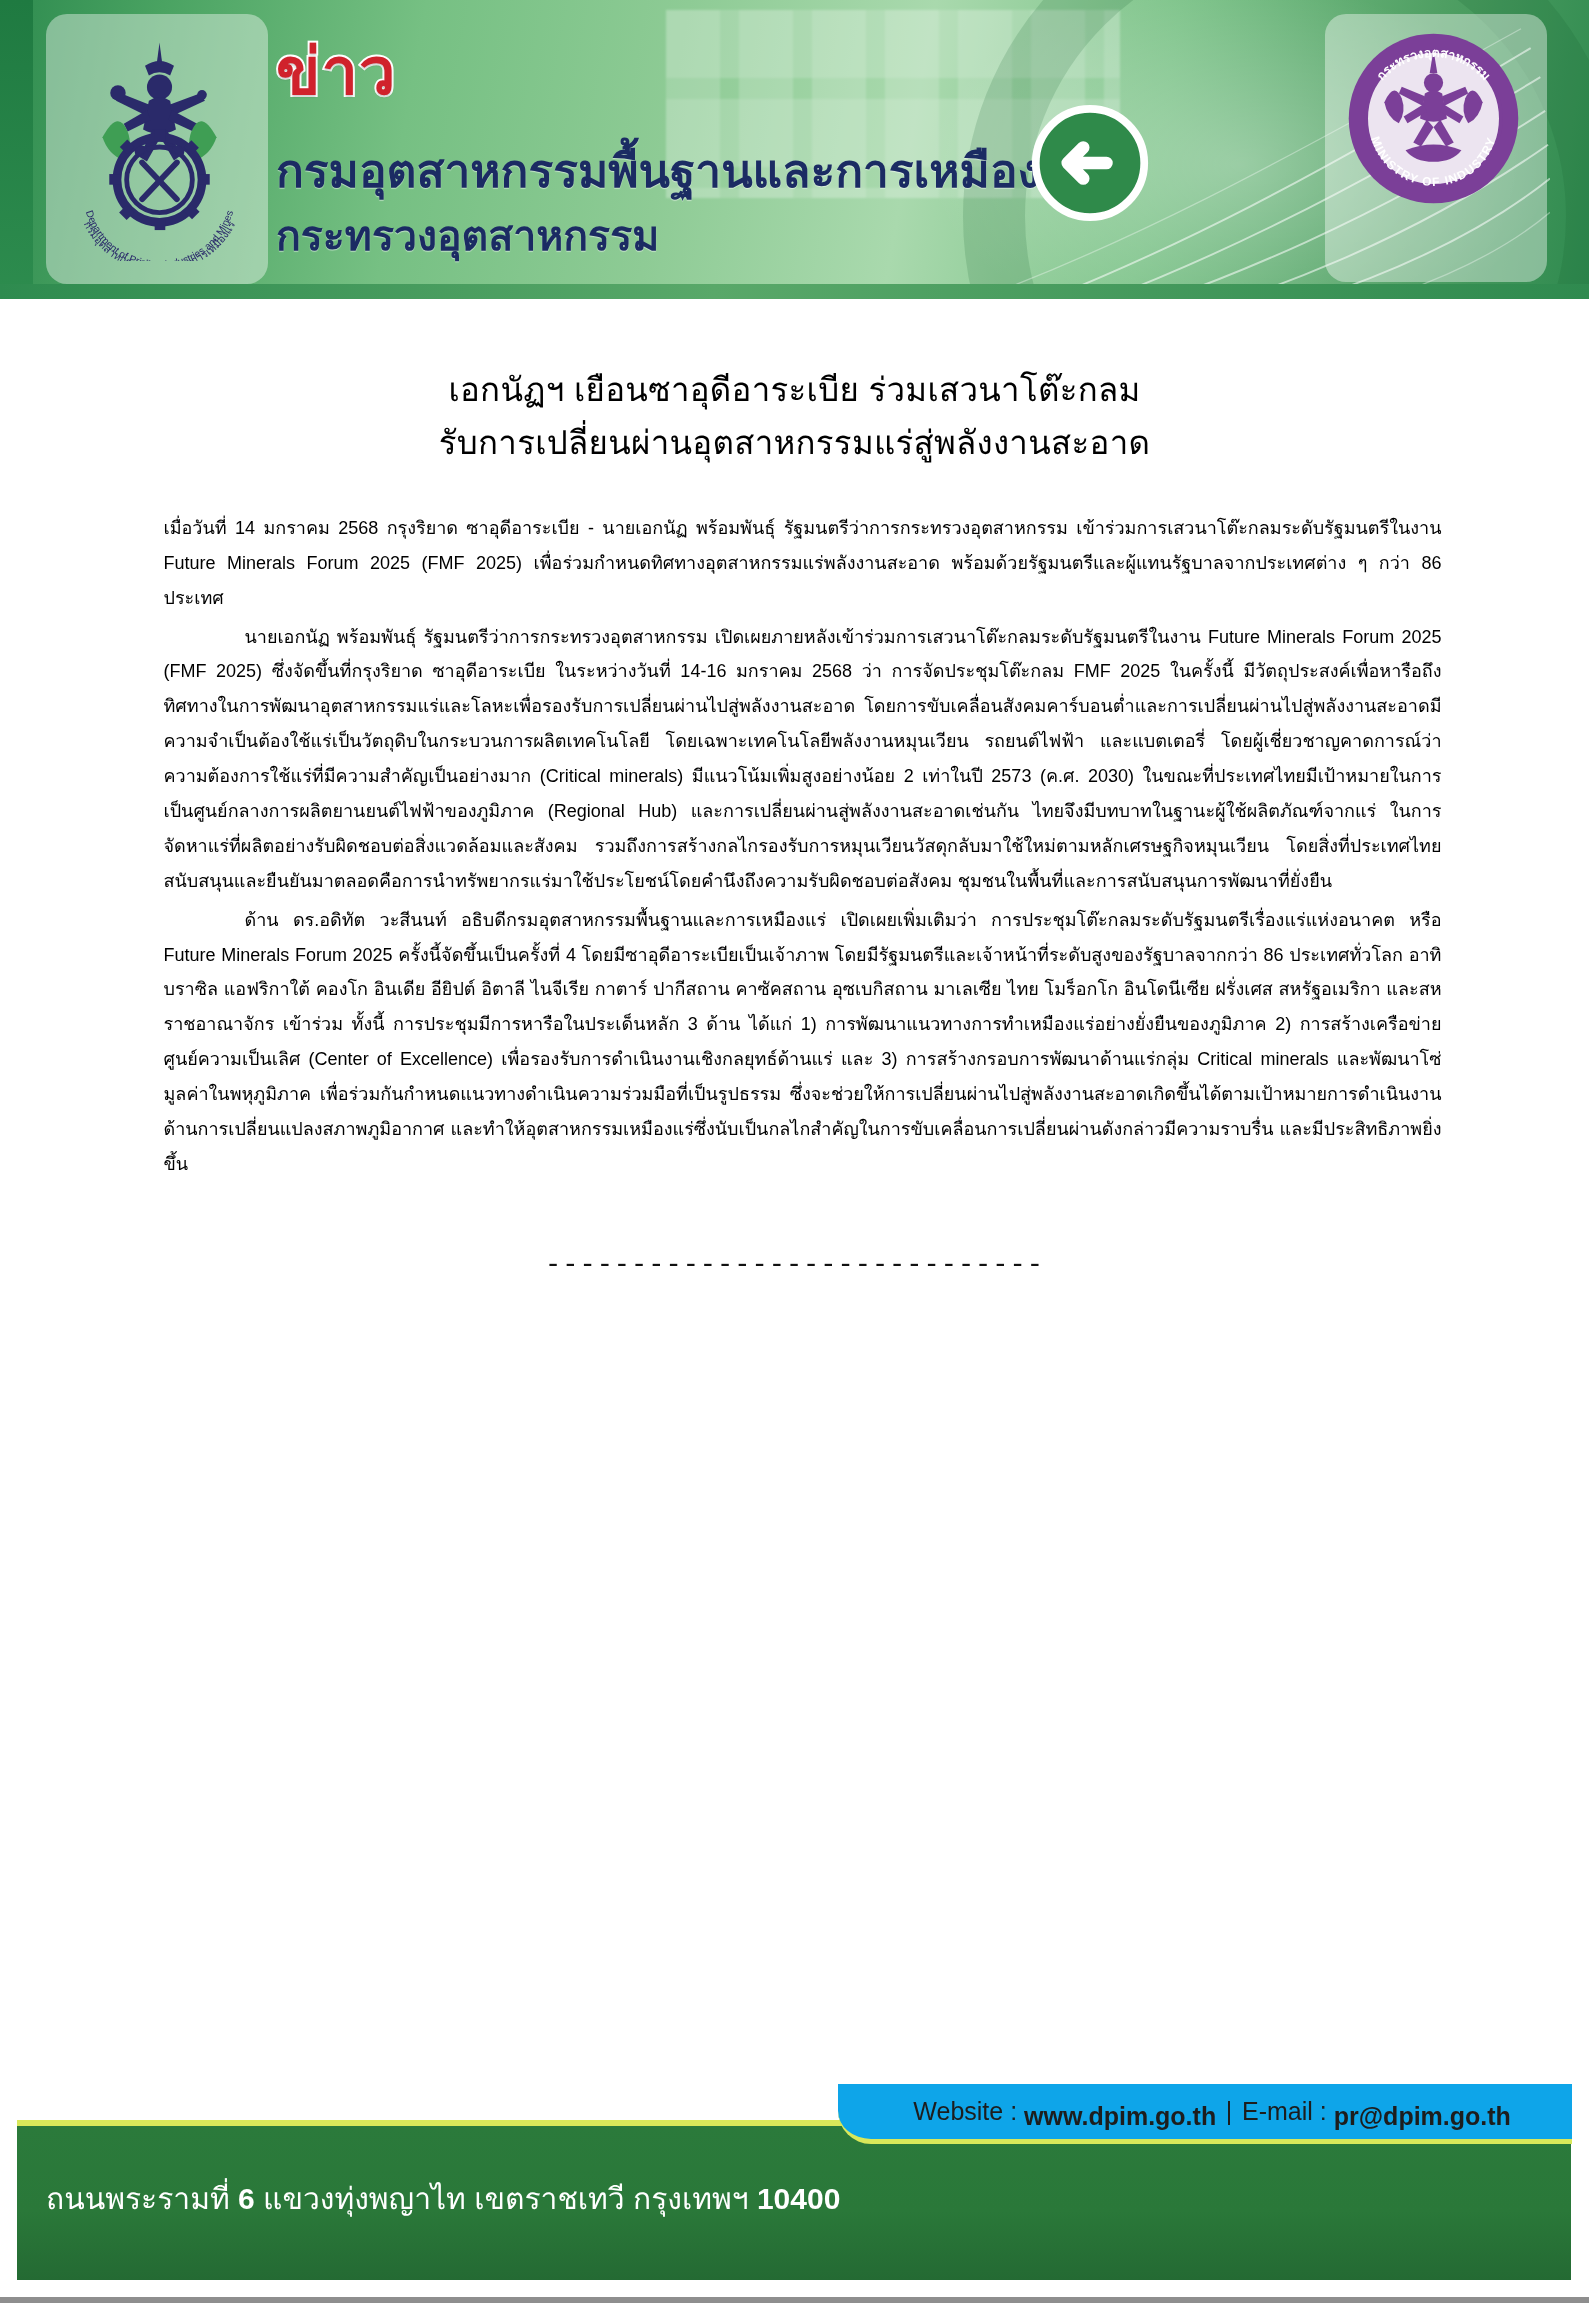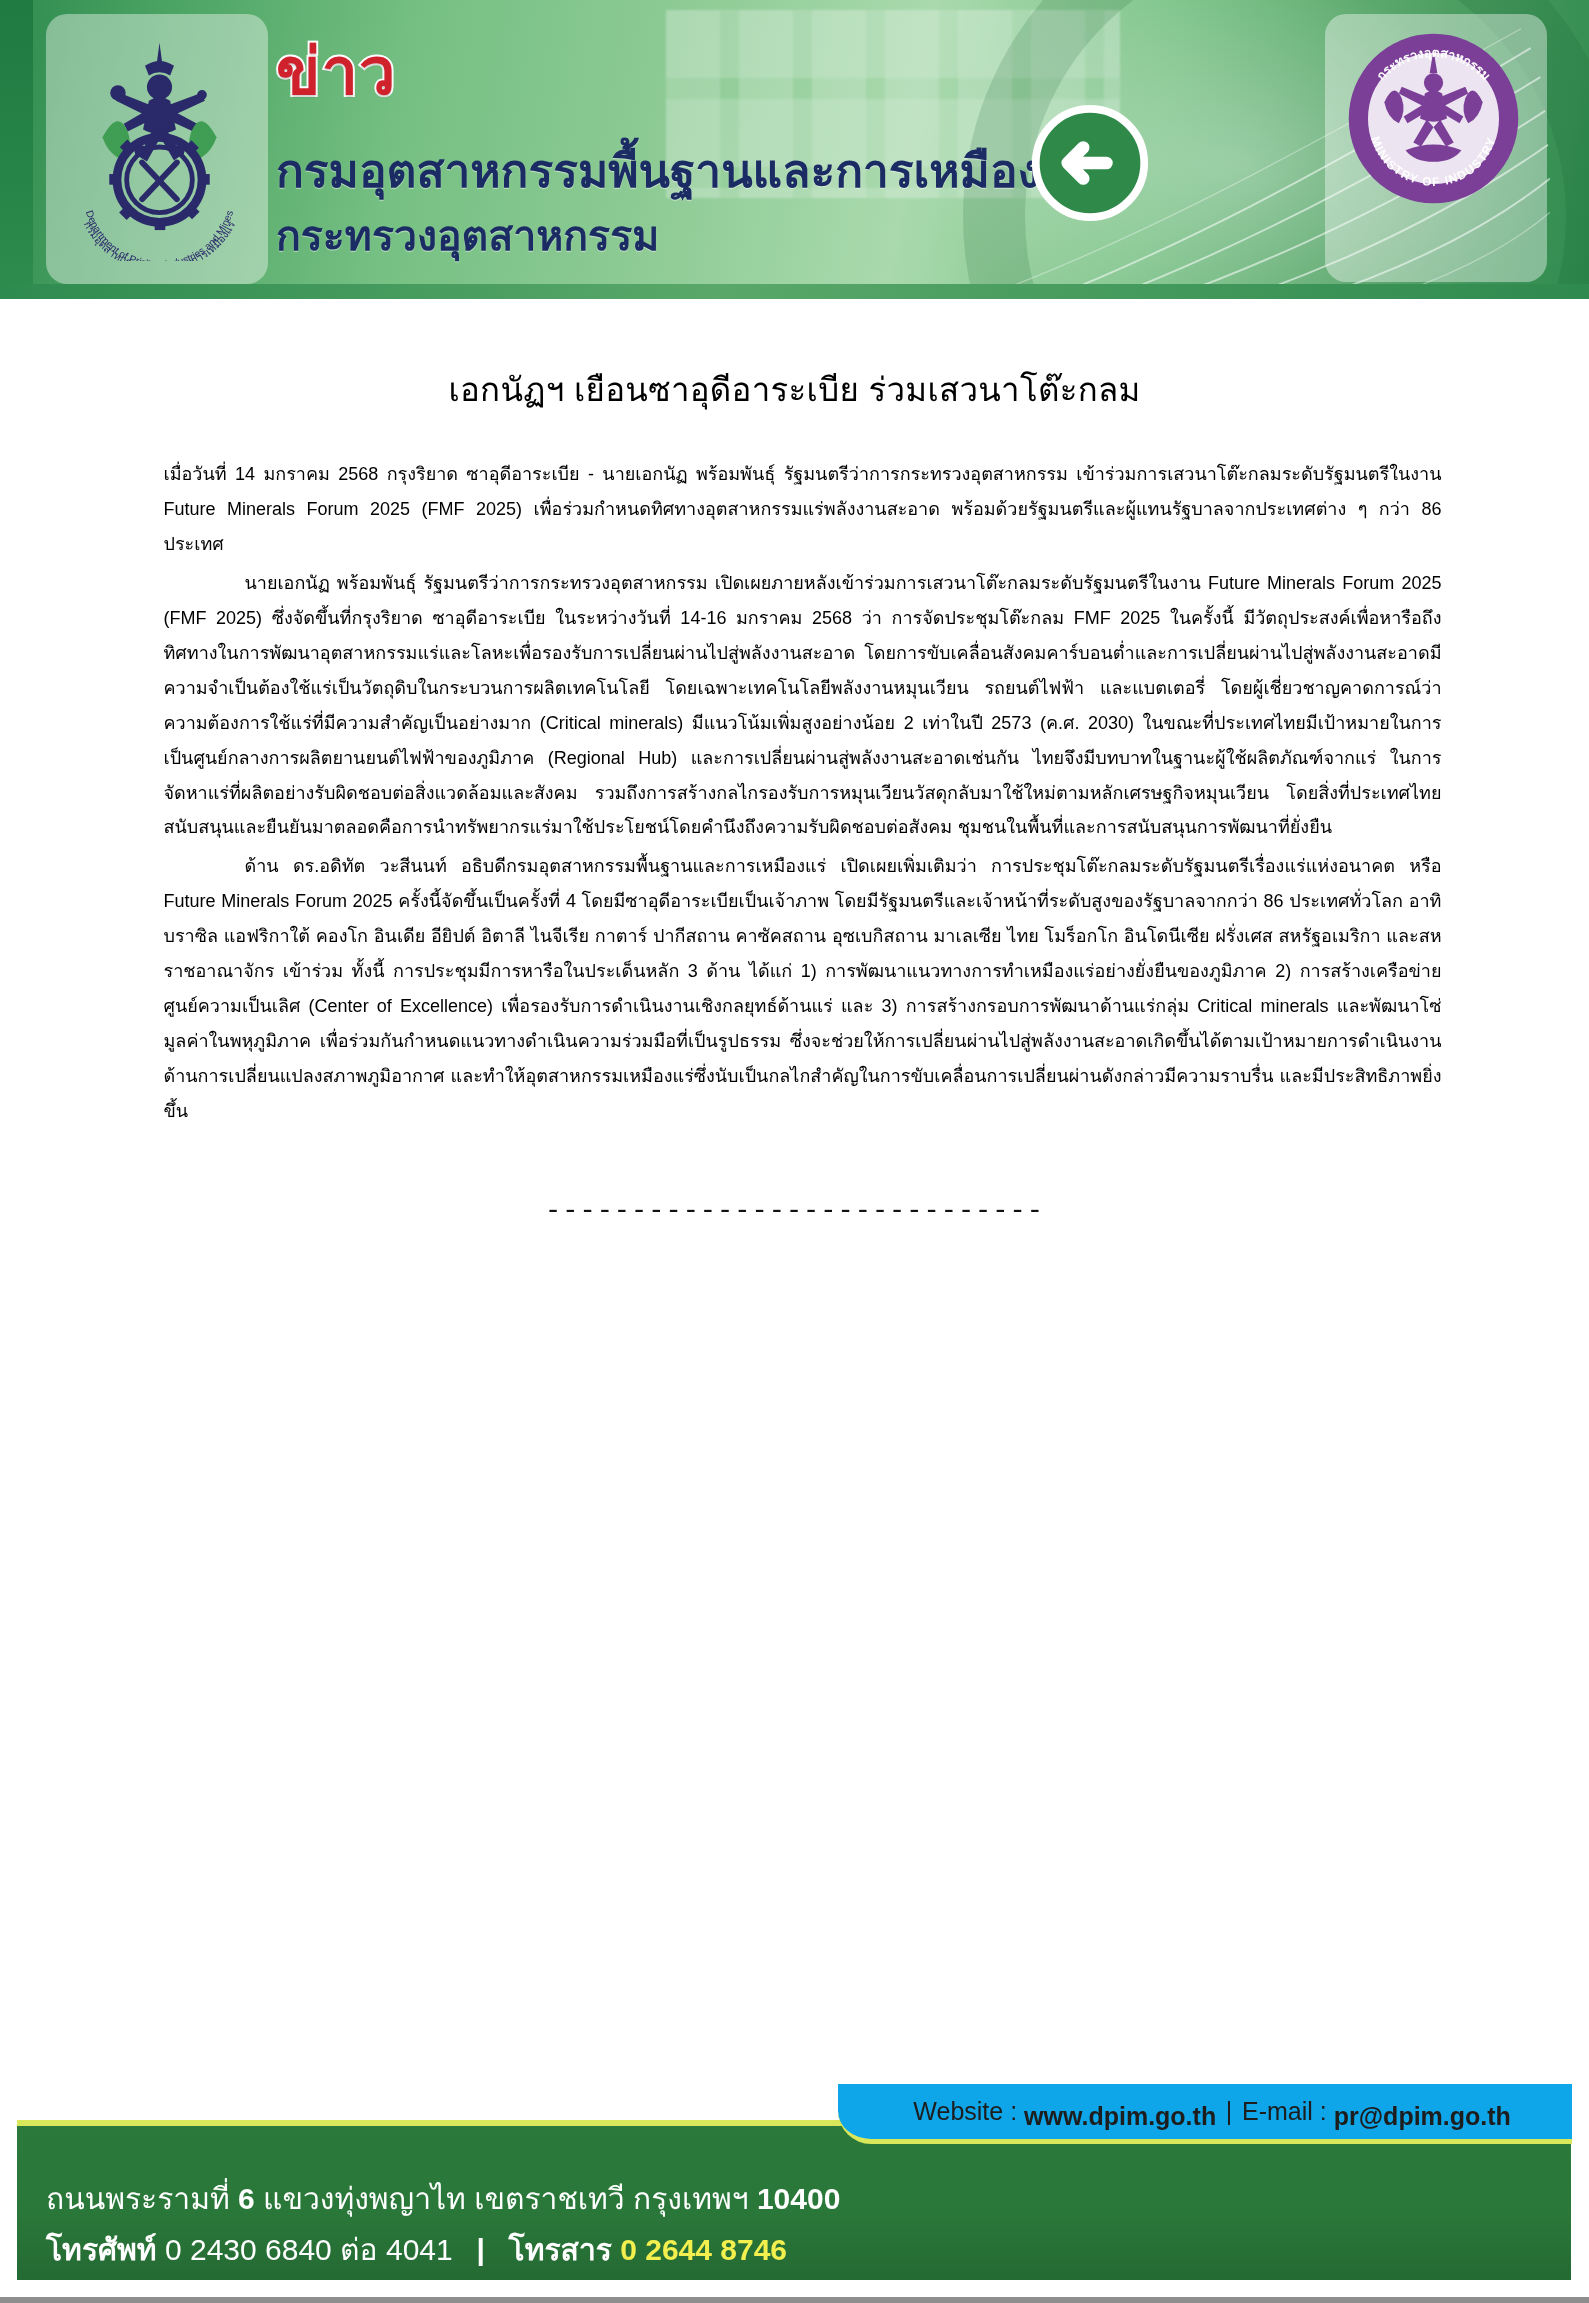--- a/index.html
+++ b/index.html
@@ -384,20 +384,21 @@
     <svg class="back-arrow-icon" viewBox="0 0 126 126">
       <circle cx="63" cy="63" r="56" fill="#2f8a4a" stroke="#ffffff" stroke-width="8"></circle>
       <path d="M80 63 H44 M56 47 L40 63 L56 79" fill="none" stroke="#ffffff" stroke-width="13" stroke-linecap="round" stroke-linejoin="round"></path>
     </svg>
   </div>
 
   <div class="doc">
 
     <h1 class="headline">
       <span class="hl-line">เอกนัฏฯ เยือนซาอุดีอาระเบีย ร่วมเสวนาโต๊ะกลม</span>
+      <span class="hl-line">รับการเปลี่ยนผ่านอุตสาหกรรมแร่สู่พลังงานสะอาด</span>
     </h1>
 
     <div class="body-wrap">
 
       <p class="para"><span>เมื่อวันที่ 14 มกราคม 2568 กรุงริยาด ซาอุดีอาระเบีย - นายเอกนัฏ พร้อมพันธุ์ รัฐมนตรีว่าการกระทรวงอุตสาหกรรม เข้าร่วมการเสวนาโต๊ะกลมระดับรัฐมนตรีในงาน Future Minerals Forum 2025 (FMF 2025) เพื่อร่วมกำหนดทิศทางอุตสาหกรรมแร่พลังงานสะอาด พร้อมด้วยรัฐมนตรีและผู้แทนรัฐบาลจากประเทศต่าง ๆ กว่า 86 ประเทศ</span></p>
 
       <p class="para"><span class="indent"></span><span class="lead">นายเอกนัฏ พร้อมพันธุ์ รัฐมนตรีว่าการกระทรวงอุตสาหกรรม</span><span> เปิดเผยภายหลังเข้าร่วมการเสวนาโต๊ะกลมระดับรัฐมนตรีในงาน Future Minerals Forum 2025 (FMF 2025) ซึ่งจัดขึ้นที่กรุงริยาด ซาอุดีอาระเบีย ในระหว่างวันที่ 14-16 มกราคม 2568 ว่า การจัดประชุมโต๊ะกลม FMF 2025 ในครั้งนี้ มีวัตถุประสงค์เพื่อหารือถึงทิศทางในการพัฒนาอุตสาหกรรมแร่และโลหะเพื่อรองรับการเปลี่ยนผ่านไปสู่พลังงานสะอาด โดยการขับเคลื่อนสังคมคาร์บอนต่ำและการเปลี่ยนผ่านไปสู่พลังงานสะอาดมีความจำเป็นต้องใช้แร่เป็นวัตถุดิบในกระบวนการผลิตเทคโนโลยี โดยเฉพาะเทคโนโลยีพลังงานหมุนเวียน รถยนต์ไฟฟ้า และแบตเตอรี่ โดยผู้เชี่ยวชาญคาดการณ์ว่าความต้องการใช้แร่ที่มีความสำคัญเป็นอย่างมาก (Critical minerals) มีแนวโน้มเพิ่มสูงอย่างน้อย 2 เท่าในปี 2573 (ค.ศ. 2030) ในขณะที่ประเทศไทยมีเป้าหมายในการเป็นศูนย์กลางการผลิตยานยนต์ไฟฟ้าของภูมิภาค (Regional Hub) และการเปลี่ยนผ่านสู่พลังงานสะอาดเช่นกัน ไทยจึงมีบทบาทในฐานะผู้ใช้ผลิตภัณฑ์จากแร่ ในการจัดหาแร่ที่ผลิตอย่างรับผิดชอบต่อสิ่งแวดล้อมและสังคม รวมถึงการสร้างกลไกรองรับการหมุนเวียนวัสดุกลับมาใช้ใหม่ตามหลักเศรษฐกิจหมุนเวียน โดยสิ่งที่ประเทศไทยสนับสนุนและยืนยันมาตลอดคือการนำทรัพยากรแร่มาใช้ประโยชน์โดยคำนึงถึงความรับผิดชอบต่อสังคม ชุมชนในพื้นที่และการสนับสนุนการพัฒนาที่ยั่งยืน</span></p>
 
       <p class="para"><span class="indent"></span><span>ด้าน </span><span class="lead">ดร.อดิทัต วะสีนนท์ อธิบดีกรมอุตสาหกรรมพื้นฐานและการเหมืองแร่</span><span> เปิดเผยเพิ่มเติมว่า การประชุมโต๊ะกลมระดับรัฐมนตรีเรื่องแร่แห่งอนาคต หรือ Future Minerals Forum 2025 ครั้งนี้จัดขึ้นเป็นครั้งที่ 4 โดยมีซาอุดีอาระเบียเป็นเจ้าภาพ โดยมีรัฐมนตรีและเจ้าหน้าที่ระดับสูงของรัฐบาลจากกว่า 86 ประเทศทั่วโลก อาทิ บราซิล แอฟริกาใต้ คองโก อินเดีย อียิปต์ อิตาลี ไนจีเรีย กาตาร์ ปากีสถาน คาซัคสถาน อุซเบกิสถาน มาเลเซีย ไทย โมร็อกโก อินโดนีเซีย ฝรั่งเศส สหรัฐอเมริกา และสหราชอาณาจักร เข้าร่วม ทั้งนี้ การประชุมมีการหารือในประเด็นหลัก 3 ด้าน ได้แก่ 1) การพัฒนาแนวทางการทำเหมืองแร่อย่างยั่งยืนของภูมิภาค 2) การสร้างเครือข่ายศูนย์ความเป็นเลิศ (Center of Excellence) เพื่อรองรับการดำเนินงานเชิงกลยุทธ์ด้านแร่ และ 3) การสร้างกรอบการพัฒนาด้านแร่กลุ่ม Critical minerals และพัฒนาโซ่มูลค่าในพหุภูมิภาค เพื่อร่วมกันกำหนดแนวทางดำเนินความร่วมมือที่เป็นรูปธรรม ซึ่งจะช่วยให้การเปลี่ยนผ่านไปสู่พลังงานสะอาดเกิดขึ้นได้ตามเป้าหมายการดำเนินงานด้านการเปลี่ยนแปลงสภาพภูมิอากาศ และทำให้อุตสาหกรรมเหมืองแร่ซึ่งนับเป็นกลไกสำคัญในการขับเคลื่อนการเปลี่ยนผ่านดังกล่าวมีความราบรื่น และมีประสิทธิภาพยิ่งขึ้น</span></p>
 
@@ -416,26 +417,19 @@
       <span class="fc-sep">|</span>
       <span>E-mail :</span>
       <span>&nbsp;</span>
       <span class="fc-strong">pr@dpim.go.th</span>
     </div>
 
     <div class="footer-address">
       <div>
         <span>ถนนพระรามที่ </span><span class="fa-bold">6</span><span> แขวงทุ่งพญาไท เขตราชเทวี กรุงเทพฯ </span><span class="fa-bold">10400</span>
       </div>
-      <div>
-        <span class="fa-bold">โทรศัพท์</span>
-        <span>0 2430 6840 ต่อ 4041</span>
-        <span class="fa-pipe">|</span>
-        <span class="fa-bold">โทรสาร</span>
-        <span class="fa-yellow">0 2644 8746</span>
-      </div>
     </div>
 
     <div class="footer-baseline"></div>
   </div>
 
 </div>
 
 
 </body></html>

